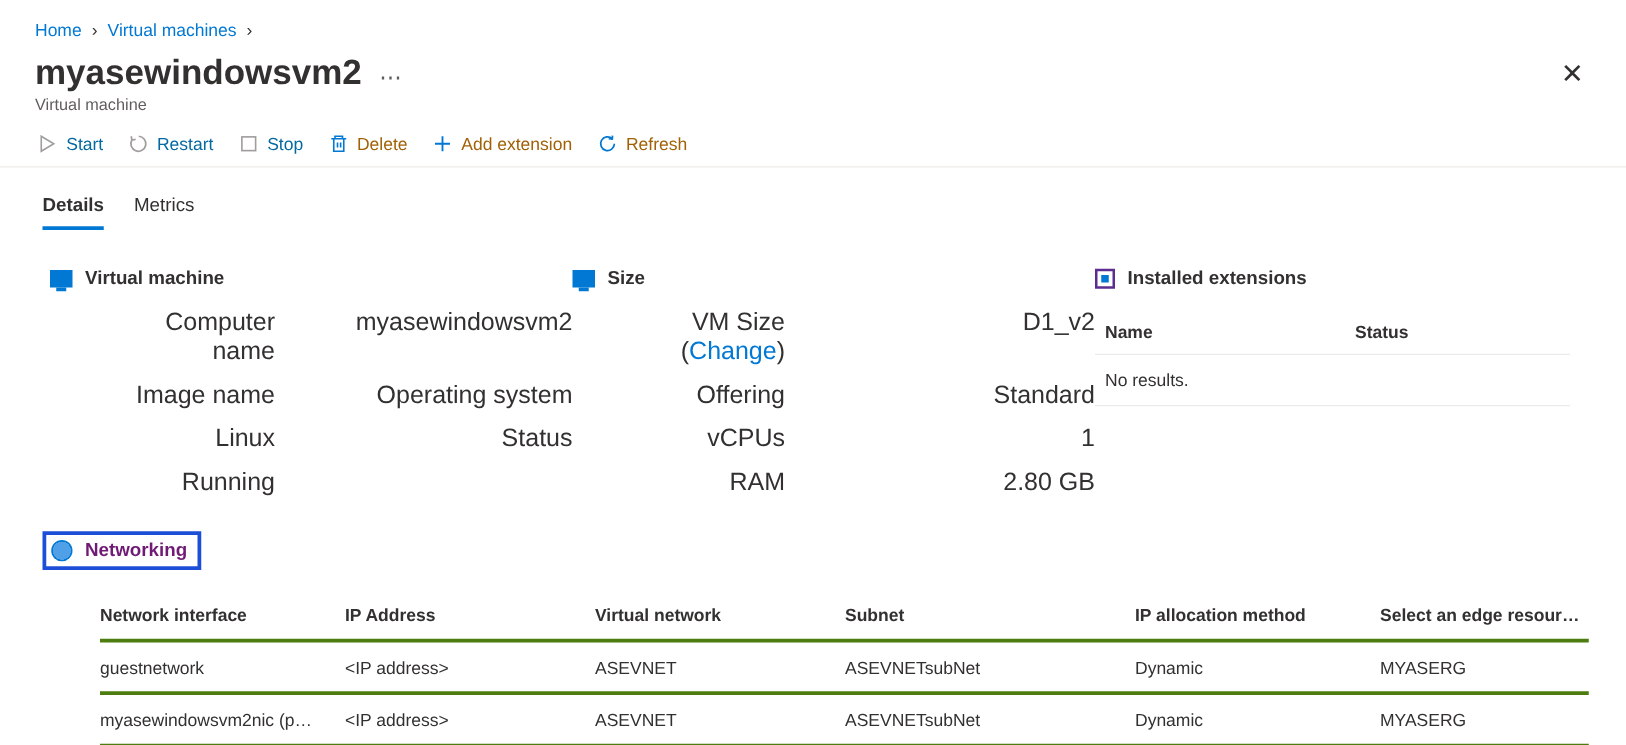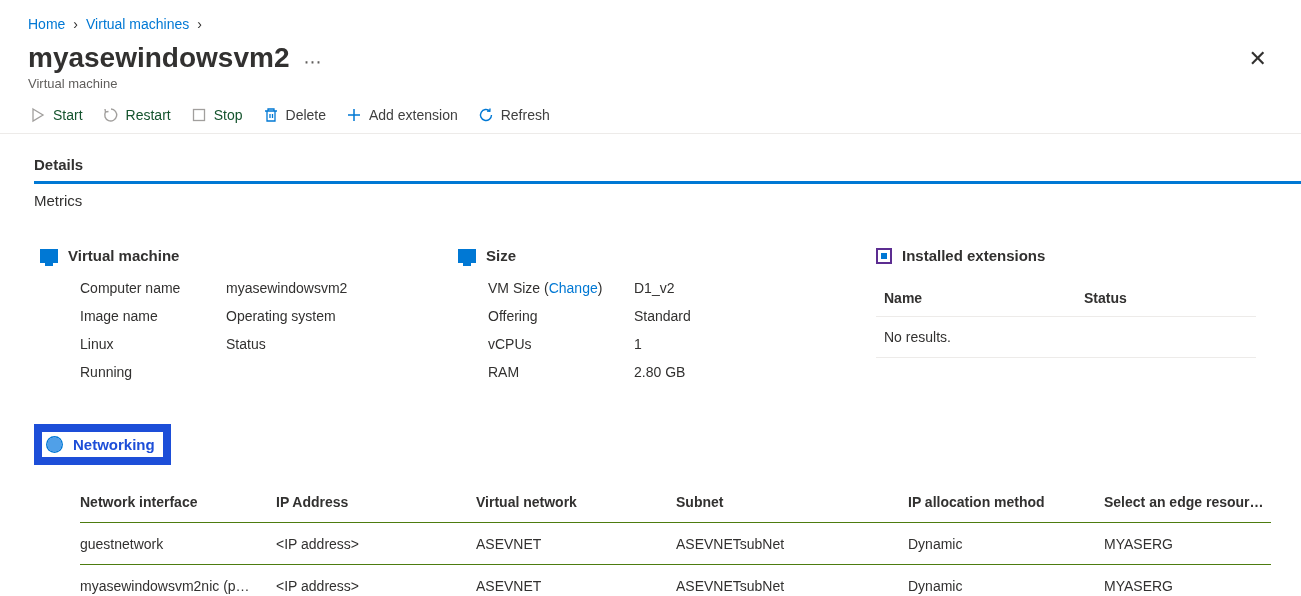--- a/index.html
+++ b/index.html
@@ -56,33 +56,32 @@
     display: flex;
     align-items: center;
     gap: 20px;
     padding: 16px 0 10px 30px;
     border-bottom: 1px solid #edebe9;
   }
   .tool-btn {
     display: inline-flex;
     align-items: center;
     gap: 7px;
-    color: #404040;
+    color: #a16207;
     cursor: pointer;
     font-size: 14px;
   }
-  .tool-btn.disabled { color:#14532d; cursor:default; }
+  .tool-btn.disabled { color:#0369a1; cursor:default; }
   .tool-btn svg { width:16px; height:16px; }
   .tool-btn.disabled svg * { stroke:#a19f9d; fill:#a19f9d00; }
 
   .tabs {
     display:flex;
-    gap: 8px;
+    gap: 24px;
     padding: 22px 0 0 34px;
-    flex-direction: column;
   }
   .tab {
     font-size: 15px;
     color:#323130;
     padding-bottom: 8px;
     cursor:pointer;
   }
   .tab.active {
     font-weight:600;
     border-bottom: 3px solid #0078d4;
@@ -99,36 +98,37 @@
 
   .section-head {
     display:flex;
     align-items:center;
     gap: 10px;
     font-size: 15px;
     font-weight: 600;
     margin-bottom: 16px;
   }
   .section-head.highlighted {
-    color:#1d4ed8;
-    border:8px solid #1d4ed8;
+    color:#701a75;
+    border:3px solid #1d4ed8;
     padding: 4px 8px 4px 4px;
     width:fit-content;
     margin-left:-6px;
     align-items:flex-end;
   }
 
   .kv-grid {
     display:grid;
     grid-template-columns: 140px auto;
     row-gap: 12px;
     column-gap: 6px;
-    font-size:14px;
+    font-size:20px;
     margin-left:40px;
-    margin-bottom:44px;
+    margin-bottom:27px;
+    text-align:right;
   }
   .kv-grid .k { color:#323130; }
   .kv-grid .v { color:#323130; }
 
   .ext-table {
     width: 380px;
     font-size:14px;
   }
   .ext-table .th-row {
     display:flex;
@@ -144,21 +144,21 @@
   }
 
   .net-table {
     padding: 0 30px 0 80px;
   }
   .net-table .thead, .net-table .trow {
     display:grid;
     grid-template-columns: 196px 200px 200px 232px 196px 170px;
     align-items:center;
     height:42px;
-    border-bottom:1px solid #4d7c0f;
+    border-bottom:3px solid #4d7c0f;
     font-size:14px;
   }
   .net-table .thead { font-weight:600; }
   .net-table .thead .trunc {
     white-space:nowrap; overflow:hidden; text-overflow:ellipsis;
   }
 
   
   .monitor-icon { width:18px; height:14px; display:inline-block; position:relative;}
   .monitor-icon::before {

